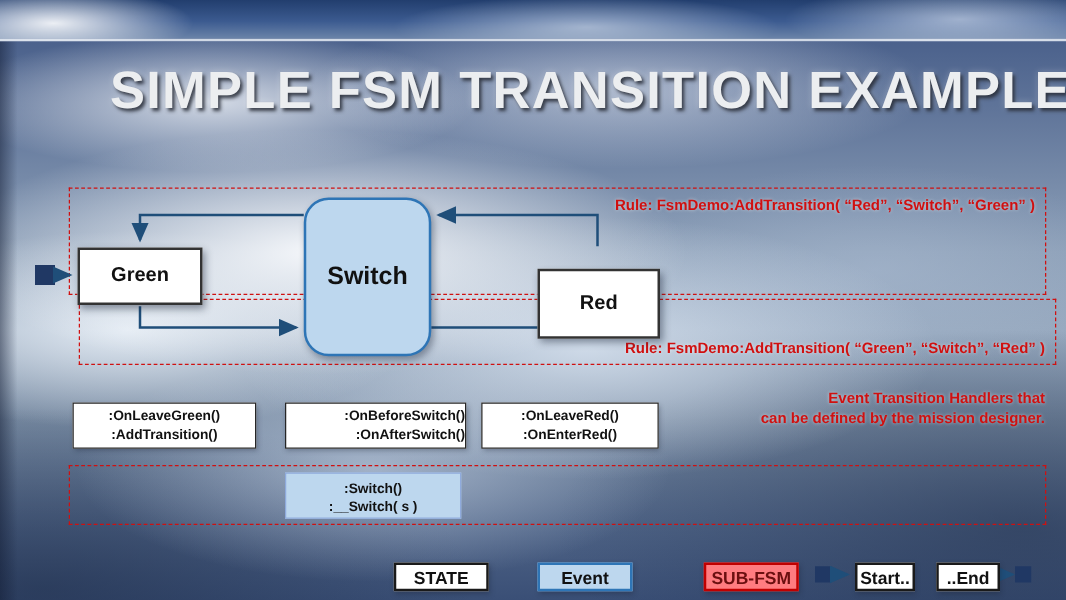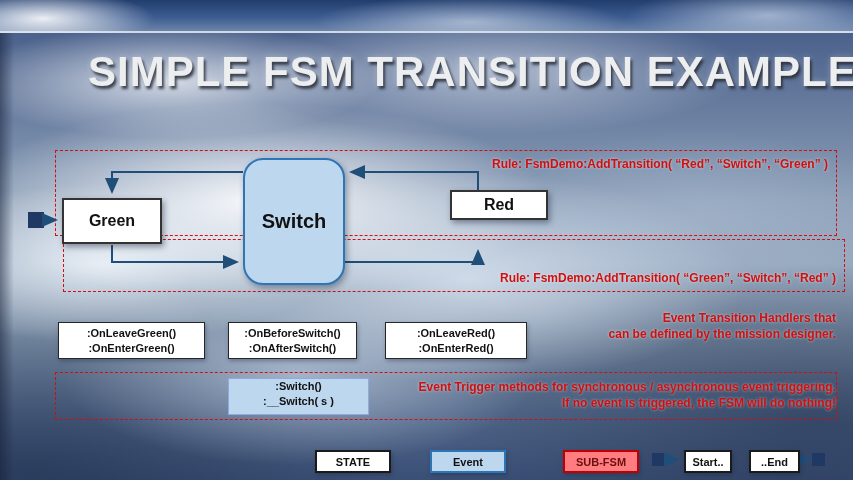--- a/index.html
+++ b/index.html
@@ -53,21 +53,21 @@
   .rule-top    { right:8px; top:6px; }
   .rule-bottom { right:8px; bottom:6px; }
 
   .state-box {
     position:absolute; background:#ffffff; border:2px solid #333333;
     display:flex; align-items:center; justify-content:center;
     font-size:16px; font-weight:bold; color:#111111;
     box-shadow:2px 3px 6px rgba(25,35,55,.45);
   }
   .green { left:62px;  top:198px; width:100px; height:46px; }
-  .red   { left:430px; top:190px; width:98px;  height:30px;margin-left:20px; }
+  .red   { left:430px; top:215px; width:98px;  height:56px; }
 
   .switch-box {
     position:absolute; left:243px; top:158px; width:102px; height:127px;
     background:#bdd7ee; border:2px solid #2e75b6; border-radius:20px;
     display:flex; align-items:center; justify-content:center;
     font-size:20px; font-weight:bold; color:#111111;
     box-shadow:2px 3px 6px rgba(25,35,55,.4);
   }
 
   .arrows { position:absolute; left:0; top:0; pointer-events:none; }
@@ -75,43 +75,43 @@
 
   .handler-box {
     position:absolute; top:322px; height:37px;
     background:#ffffff; border:1px solid #262626;
     display:flex; flex-direction:column; justify-content:center;
     font-size:11px; font-weight:bold; color:#111111; line-height:15px;
     text-align:center;
     box-shadow:1px 2px 4px rgba(25,35,55,.35);
   }
   .hb1 { left:58px;  width:147px; }
-  .hb2 { left:228px; width:129px; }
+  .hb2 { left:228px; width:145px;align-items:flex-end; }
   .hb3 { left:385px; width:142px; }
 
   .trigger-box {
     position:absolute; left:228px; top:378px; width:141px; height:37px;
     background:#bdd7ee; border:1px solid #8faadc;
-    display:flex; flex-direction:column; justify-content:flex-start;
+    display:flex; flex-direction:column; justify-content:flex-end;
     font-size:11px; font-weight:bold; color:#111111; line-height:15px;
     text-align:center;
   }
 
   .note {
     position:absolute; right:17px; text-align:right;
     font-size:12px; font-weight:bold; color:#d01010; line-height:16px;
     text-shadow:0 0 3px rgba(255,255,255,.55); white-space:nowrap;
   }
   .handlers-note { top:310px; }
   .trigger-note  { top:379px; }
 
   .legend-box {
     position:absolute; top:450px; height:23px;
     display:flex; align-items:center; justify-content:center;
-    font-size:11px; font-weight:bold; white-space:nowrap;
+    font-size:14px; font-weight:bold; white-space:nowrap;
     box-shadow:1px 2px 4px rgba(25,35,55,.35);
   }
   .legend-state  { left:315px; width:76px; background:#ffffff; border:2px solid #1a1a1a; color:#111111; }
   .legend-event  { left:430px; width:76px; background:#bdd7ee; border:2px solid #2e75b6; color:#111111; }
   .legend-subfsm { left:563px; width:76px; background:#ff7c80; border:2px solid #c00000; color:#6b0f0f; }
   .legend-start  { left:684px; width:48px; background:#ffffff; border:2px solid #1a1a1a; color:#111111; }
   .legend-end    { left:749px; width:51px; background:#ffffff; border:2px solid #1a1a1a; color:#111111; }
 </style>
 </head>
 <body>
@@ -148,44 +148,40 @@
     <path class="arrow" d="M801,459.5 H810" marker-end="url(#ah)"></path>
     <rect x="812" y="453" width="13" height="13" fill="#203864"></rect>
   </svg>
 
   <div class="state-box green">Green</div>
   <div class="switch-box">Switch</div>
   <div class="state-box red">Red</div>
 
   <div class="handler-box hb1">
     <div>:OnLeaveGreen()</div>
-    <div>:OnEnterGreen()</div>
+    <div>:AddTransition()</div>
   </div>
   <div class="handler-box hb2">
     <div>:OnBeforeSwitch()</div>
     <div>:OnAfterSwitch()</div>
   </div>
   <div class="handler-box hb3">
     <div>:OnLeaveRed()</div>
     <div>:OnEnterRed()</div>
   </div>
   <div class="note handlers-note">
     <div>Event Transition Handlers that</div>
     <div>can be defined by the mission designer.</div>
   </div>
 
   <div class="dash-rect rect-trigger"></div>
   <div class="trigger-box">
     <div>:Switch()</div>
     <div>:__Switch( s )</div>
   </div>
-  <div class="note trigger-note">
-    <div>Event Trigger methods for synchronous / asynchronous  event triggering.</div>
-    <div>If no event is triggered, the FSM will do nothing!</div>
-  </div>
 
   <div class="legend-box legend-state">STATE</div>
   <div class="legend-box legend-event">Event</div>
   <div class="legend-box legend-subfsm">SUB-FSM</div>
   <div class="legend-box legend-start">Start..</div>
   <div class="legend-box legend-end">..End</div>
 
 </div>
 
 </body></html>

